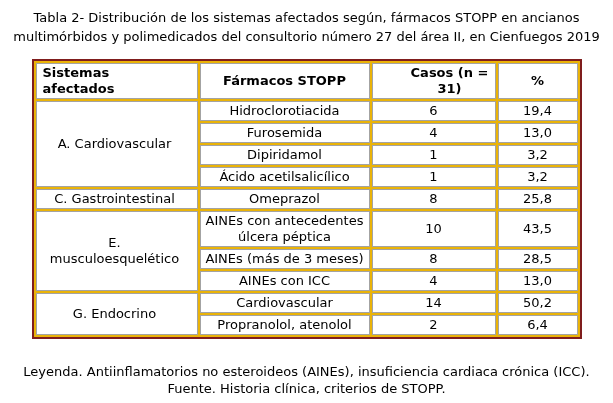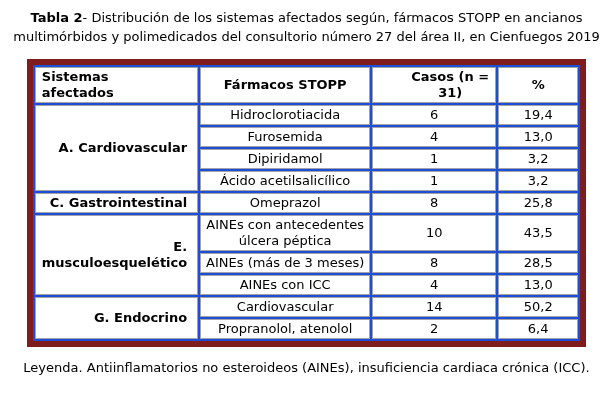--- a/index.html
+++ b/index.html
@@ -13,28 +13,28 @@
     font-family: "DejaVu Sans", "Liberation Sans", sans-serif;
     font-size: 13px;
     color: #000000;
     overflow: hidden;
   }
   .caption {
     text-align: center;
     margin: 8px 8px 0 8px;
     line-height: 19px;
   }
-  .caption .bold { font-weight: bold; }
+  .caption .bold { font-weight: normal; }
 
   table.stopp-table {
     margin: 13px auto 4px auto;
     border-collapse: separate;
     border-spacing: 2px;
-    border: 6px solid #7f1d1d;
-    background: #1d4ed8;
+    border: 2px solid #7f1d1d;
+    background: #eab308;
   }
   .stopp-table th,
   .stopp-table td {
     border: 1px solid #a3a3a3;
     padding: 1px 3px;
     line-height: 16px;
     vertical-align: middle;
     text-align: center;
     background: #ffffff;
   }
@@ -45,29 +45,28 @@
     width: 140px;
     text-align: left;
     padding-left: 6px;
     padding-right: 14px;
   }
   .stopp-table th:nth-child(2) { width: 162px; }
   .stopp-table th:nth-child(3) { width: 84px; padding-left: 35px; }
   .stopp-table th:nth-child(4) { width: 72px; }
 
   td.system-cell {
-    text-align: right;
+    text-align: center;
     padding-left: 6px;
     padding-right: 10px;
-    font-weight: bold;
   }
 
   .footer {
     text-align: center;
-    margin-top: 12px;
+    margin-top: 24px;
     line-height: 17px;
   }
 </style>
 </head>
 <body>
 
 <div class="caption">
   <span class="bold">Tabla 2</span><span>- Distribución de los sistemas afectados según, fármacos STOPP en ancianos multimórbidos y polimedicados del consultorio número 27 del área II, en Cienfuegos 2019</span>
 </div>
 
@@ -133,13 +132,14 @@
       <tr>
         <td>Propranolol, atenolol</td>
         <td>2</td>
         <td>6,4</td>
       </tr>
     </tbody>
 </table>
 
 <div class="footer">
   <div>Leyenda. Antiinflamatorios no esteroideos (AINEs), insuficiencia cardiaca crónica (ICC).</div>
+  <div>Fuente. Historia clínica, criterios de STOPP.</div>
 </div>
 
 </body></html>

